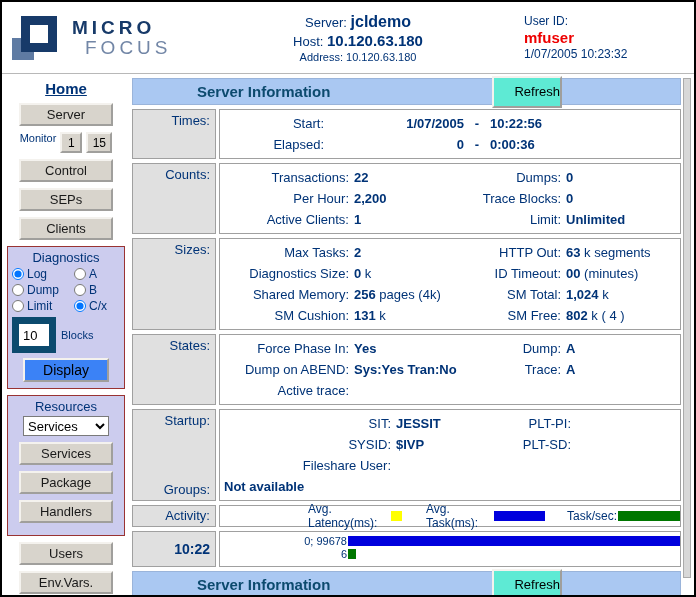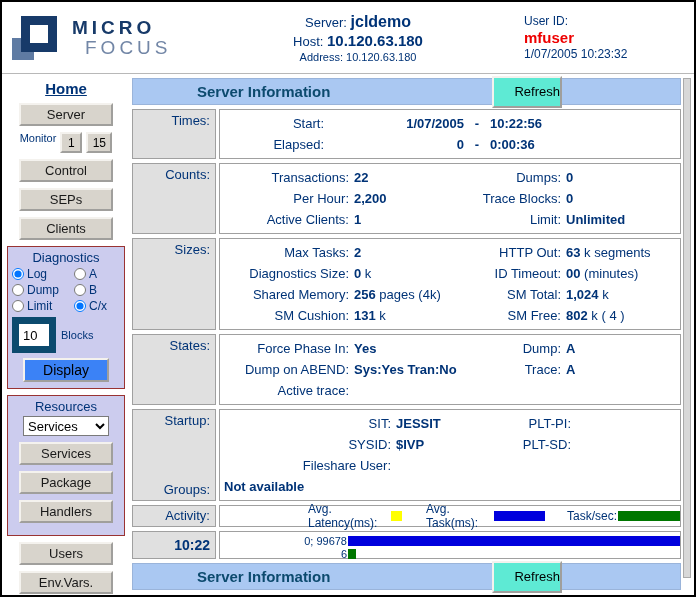--- a/index.html
+++ b/index.html
@@ -308,21 +308,21 @@
                 <span class="swatch blue"></span>
               </span>
             <span class="legend-item li-tasksec">
                 <span>Task/sec:</span>
                 <span class="swatch green"></span>
               </span>
           </div>
         </div>
       </div>
 
-      <div class="main-row" style="height:28px;">
+      <div class="main-row" style="height:36px;">
         <div class="label-cell time-cell">10:22</div>
         <div class="content-box activity-lines">
           <div class="act-line">
             <span class="act-text">0; 99678</span>
             <span class="bar big-blue"></span>
           </div>
           <div class="act-line">
             <span class="act-text">6</span>
             <span class="bar small-green"></span>
           </div>

